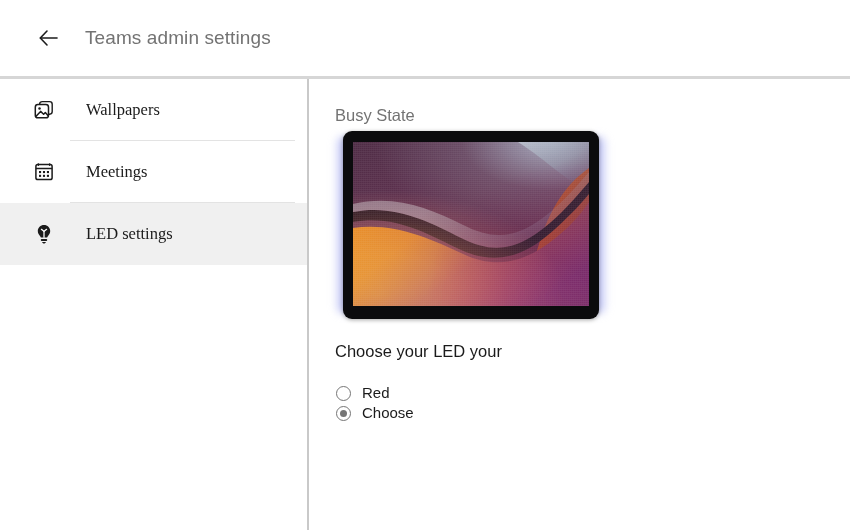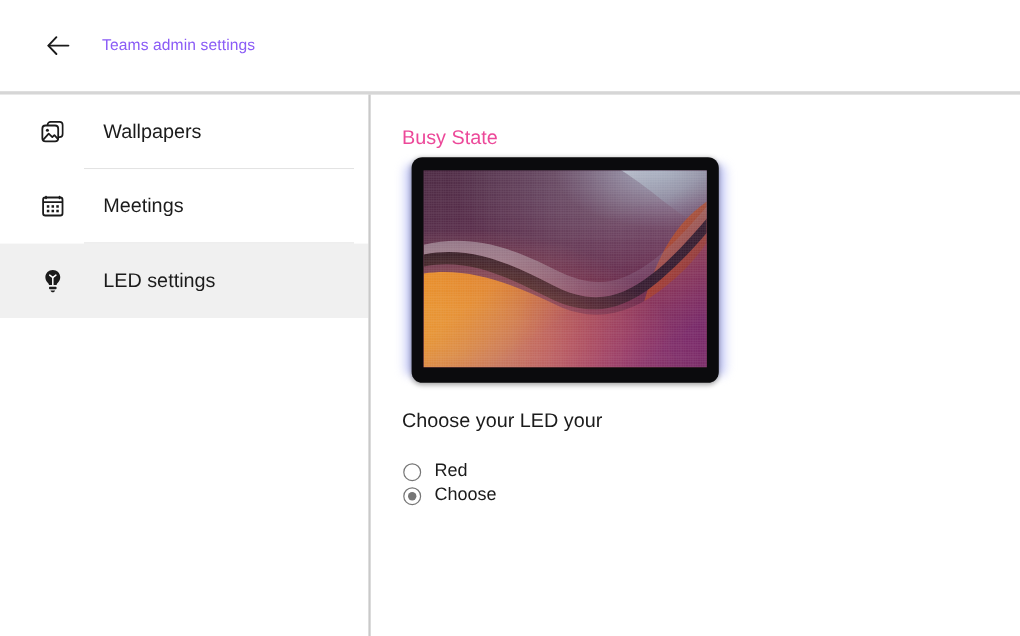--- a/index.html
+++ b/index.html
@@ -44,24 +44,24 @@
     justify-content: center;
     cursor: pointer;
     flex: none;
     background: none;
     border: none;
     padding: 0;
   }
   .back-button svg { display: block; }
   .header-title {
     margin-left: 19px;
-    font-size: 13px;
+    font-size: 19px;
     line-height: 22px;
     font-weight: 400;
-    color: #8b5cf6;
+    color: #737373;
     letter-spacing: 0.1px;
     white-space: nowrap;
   }
   .header-divider {
     position: absolute;
     left: 0;
     top: 76px;
     width: 850px;
     height: 3px;
     background: #d6d6d6;
@@ -75,20 +75,21 @@
     width: 850px;
     height: 451px;
   }
   .sidebar {
     position: absolute;
     left: 0;
     top: 0;
     width: 307px;
     height: 451px;
     background: #ffffff;
+    font-family: Liberation Serif, serif;
   }
   .sidebar-divider {
     position: absolute;
     left: 307px;
     top: 0;
     width: 2px;
     height: 451px;
     background: #c9c9c9;
   }
 
@@ -138,21 +139,21 @@
     width: 541px;
     height: 451px;
     background: #ffffff;
   }
   .section-title {
     position: absolute;
     left: 26px;
     top: 26px;
     font-size: 16.5px;
     line-height: 20px;
-    color: #ec4899;
+    color: #737373;
     white-space: nowrap;
   }
 
   
   .device-wrap {
     position: absolute;
     left: 26px;
     top: 52px;
     width: 272px;
     height: 192px;

